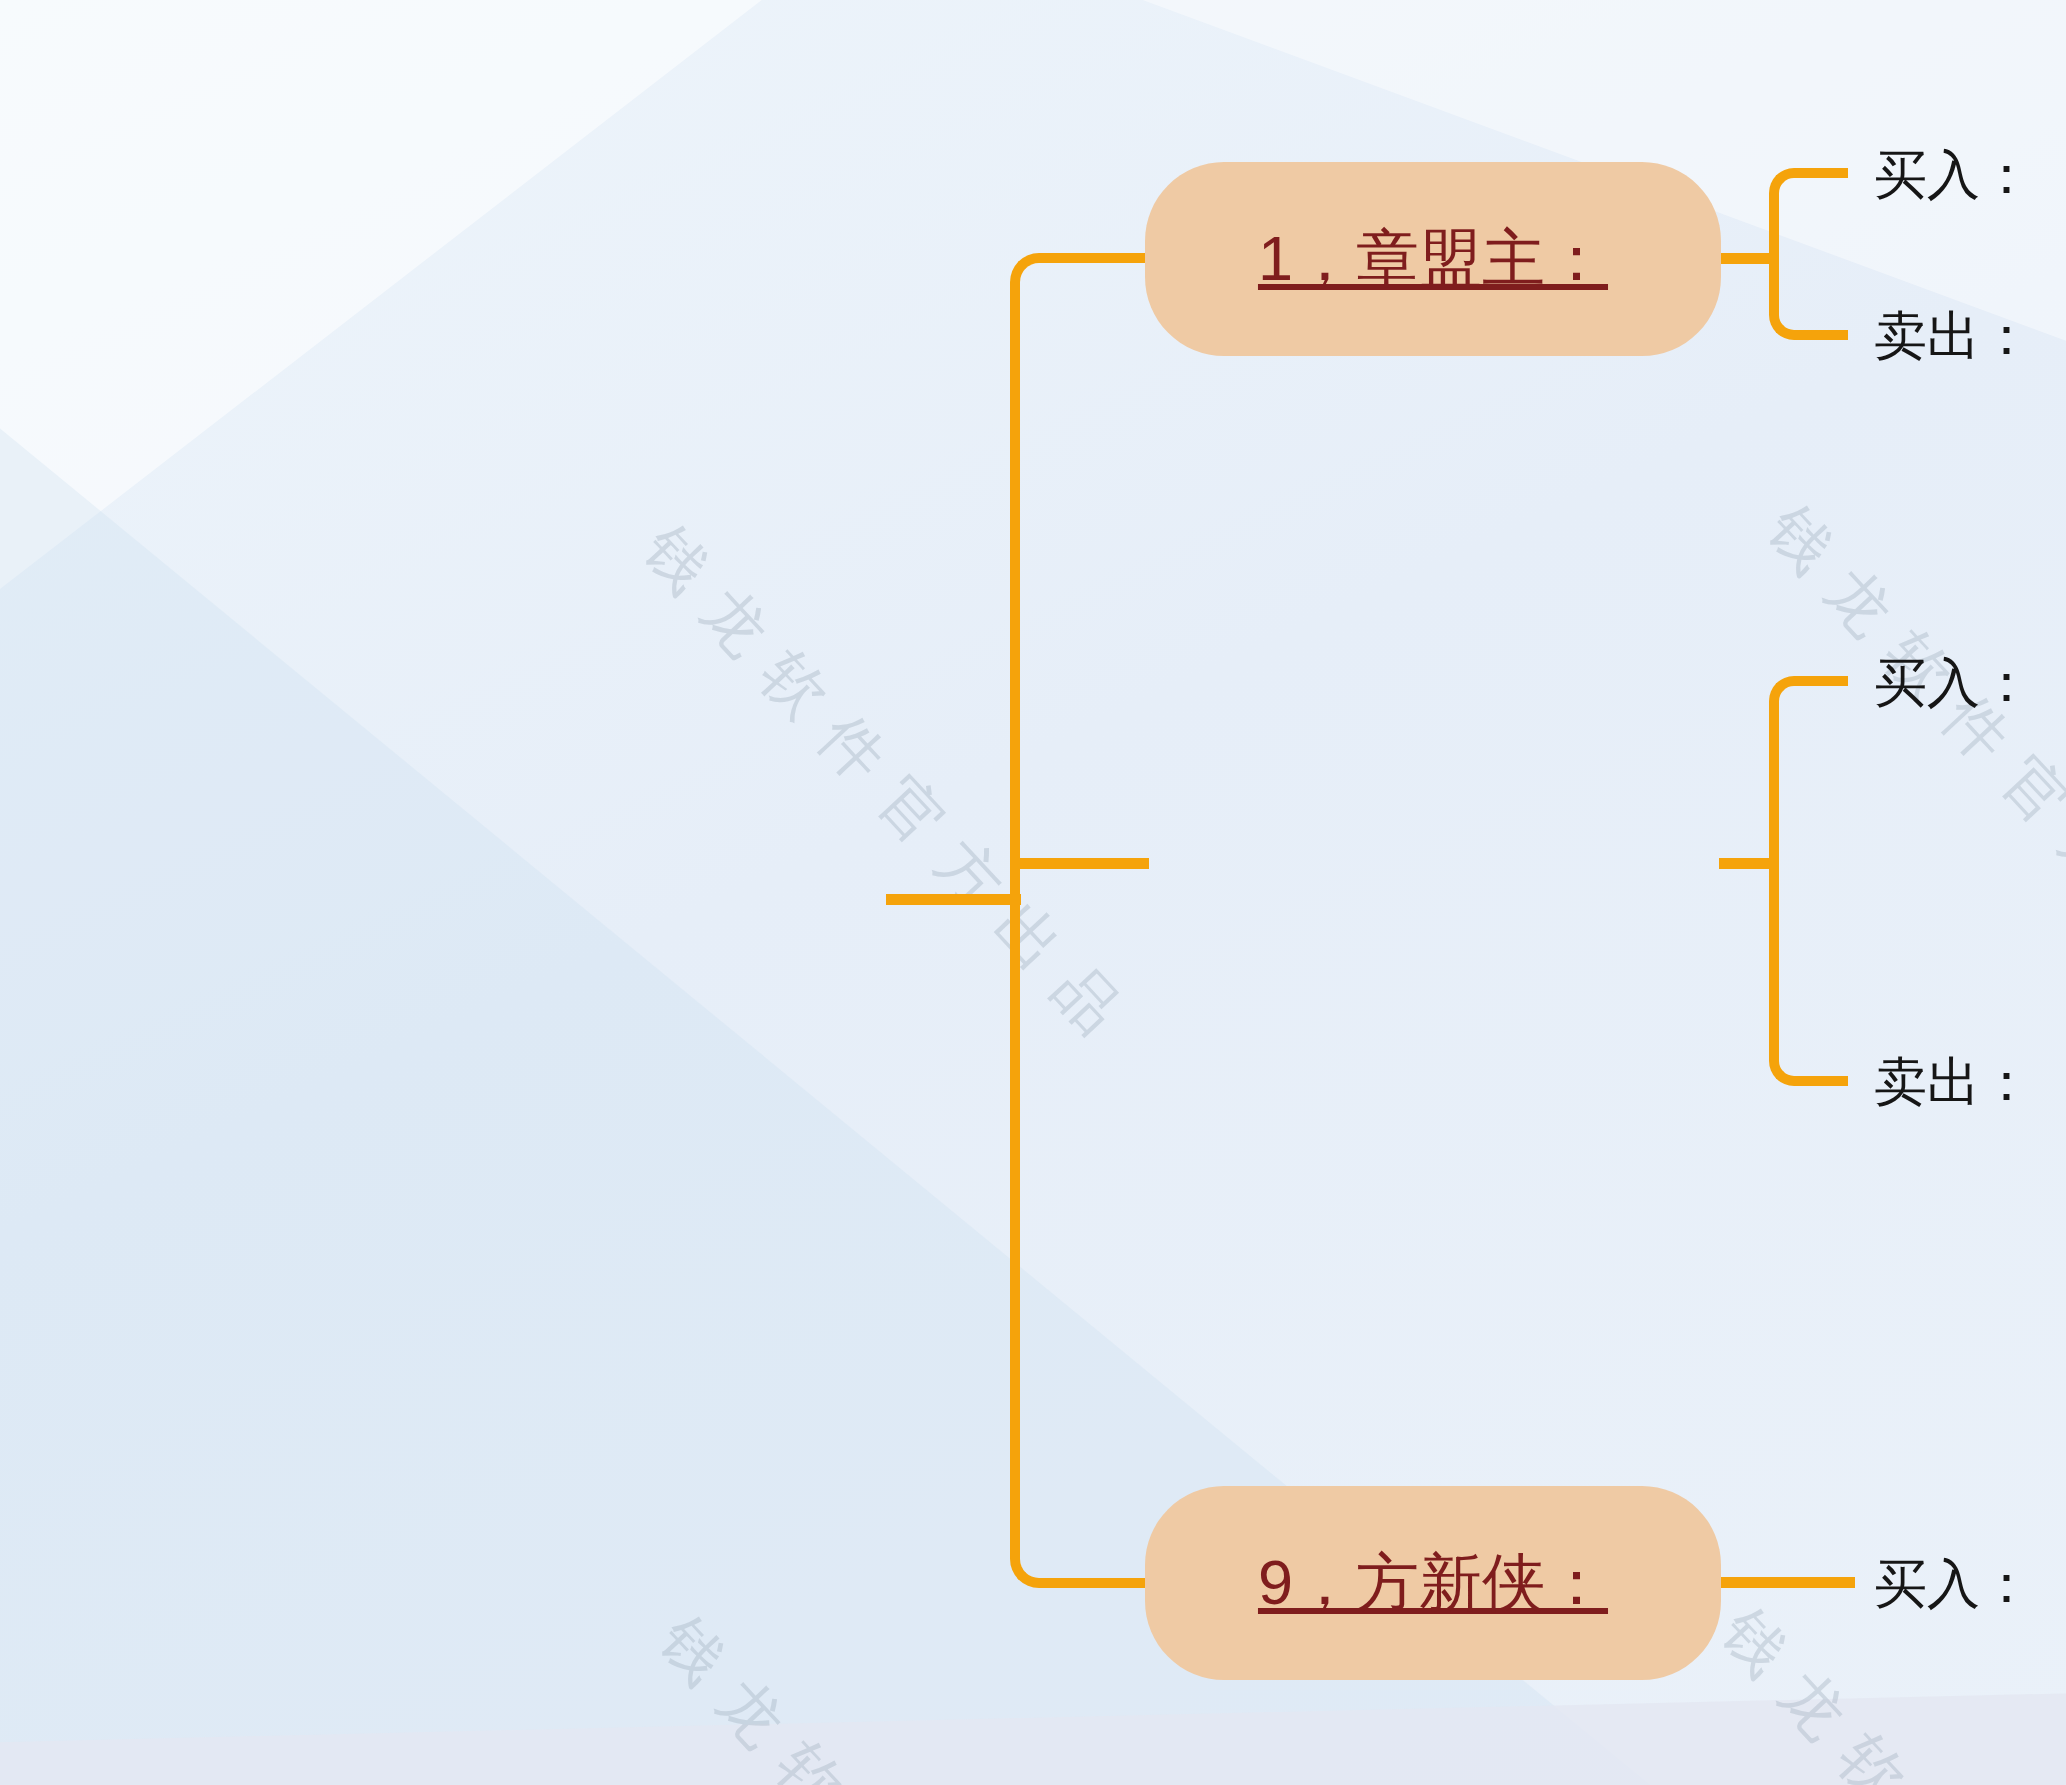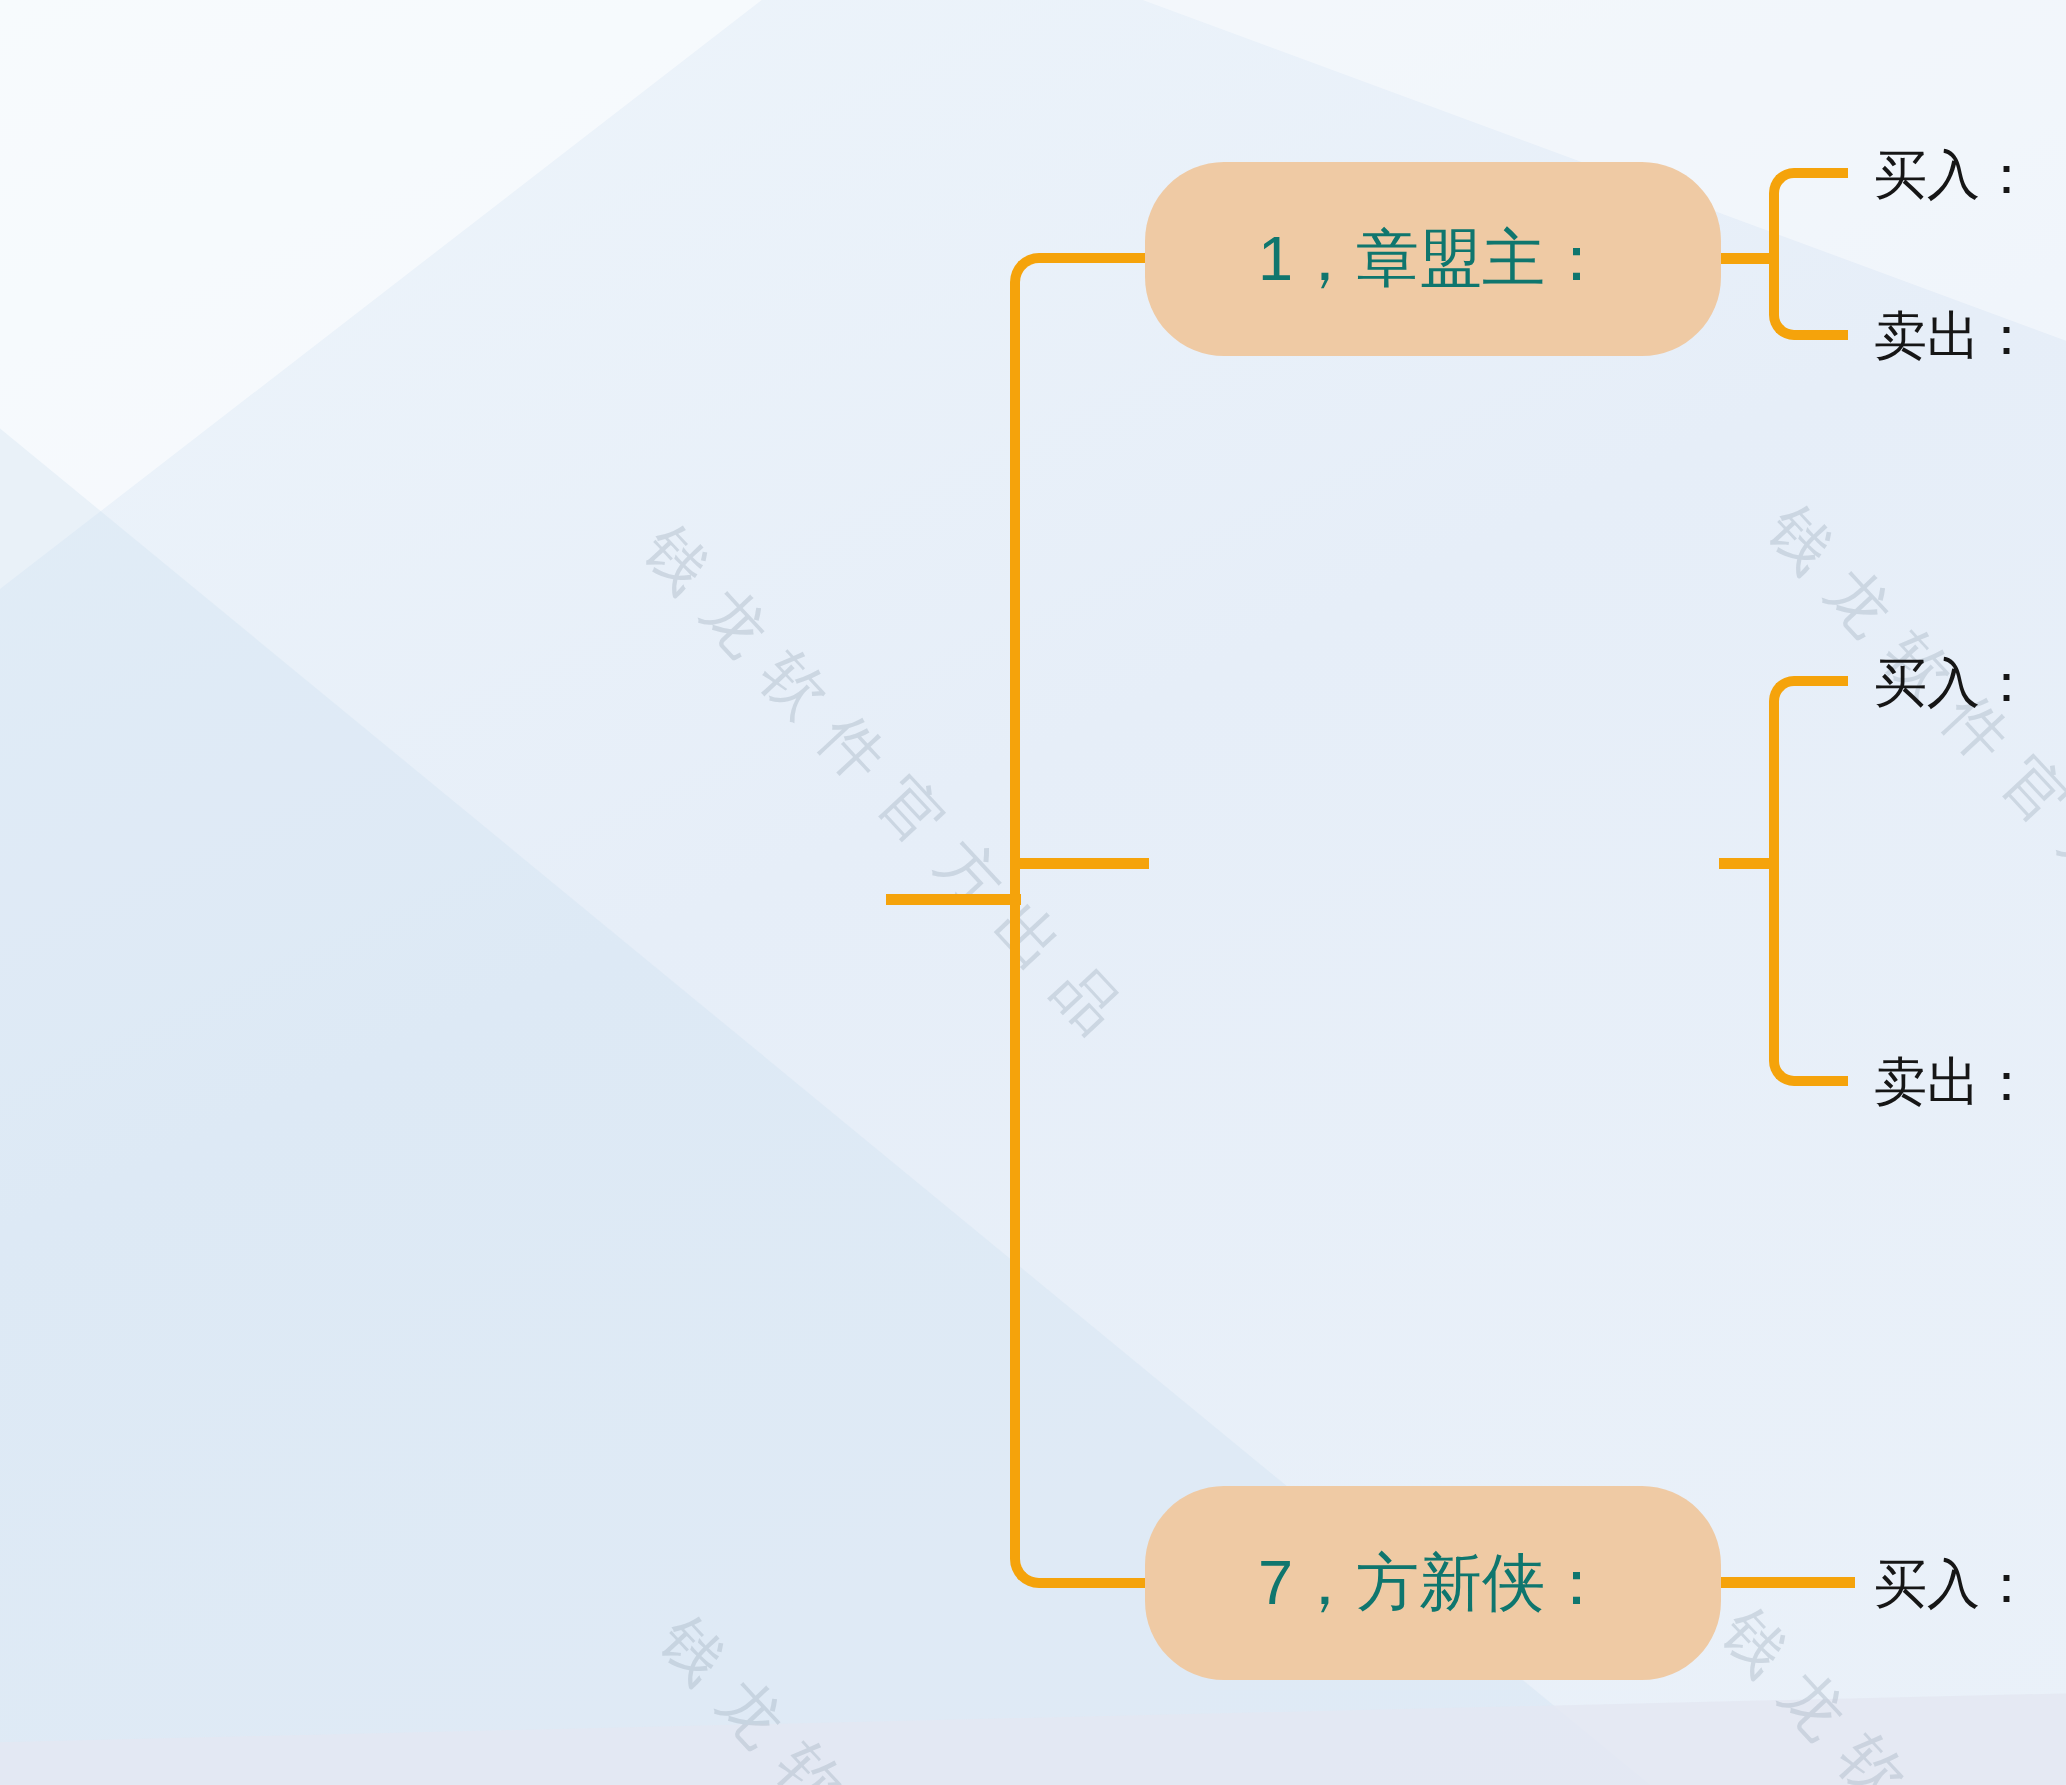--- a/index.html
+++ b/index.html
@@ -40,21 +40,21 @@
   .root {
     position: absolute; left: 362px; top: 779px; width: 531px; height: 242px;
     background: #f4503c; border-radius: 41px;
     display: flex; align-items: center; justify-content: center;
     color: #f8dba4; font-size: 86px; white-space: nowrap;
   }
   .capsule {
     position: absolute; left: 1145px; width: 576px; height: 194px;
     background: #efcaa4; border-radius: 79px;
     display: flex; align-items: center; justify-content: center;
-    color: #0f766e; font-size: 63px; white-space: nowrap;
+    color: #7f1d1d; font-size: 63px; white-space: nowrap; text-decoration: underline;
   }
   .lbl, .leaf {
     position: absolute; transform: translateY(-50%);
     color: #161616; font-size: 53px; line-height: 1; white-space: nowrap;
   }
   .lbl  { left: 1874px; }
 </style>
 </head>
 <body>
 
@@ -77,21 +77,21 @@
   <div class="hline" style="left:1719px; top:253px; width:55px;"></div>
   <div class="bracket" style="left:1769px; top:168px; width:79px; height:172px;"></div>
 
   <div class="hline" style="left:1719px; top:858px; width:55px;"></div>
   <div class="bracket" style="left:1769px; top:676px; width:79px; height:410px;"></div>
 
   <div class="hline" style="left:1719px; top:1577px; width:136px;"></div>
 
 
   <div class="capsule" style="top:162px;">1，章盟主：</div>
-  <div class="capsule" style="top:1486px;">7，方新侠：</div>
+  <div class="capsule" style="top:1486px;">9，方新侠：</div>
 
   <div class="lbl" style="top:174px;">买入：</div>
   <div class="lbl" style="top:335px;">卖出：</div>
   <div class="lbl" style="top:682px;">买入：</div>
   <div class="lbl" style="top:1081px;">卖出：</div>
   <div class="lbl" style="top:1583px;">买入：</div>
 
 </div>
 
 

